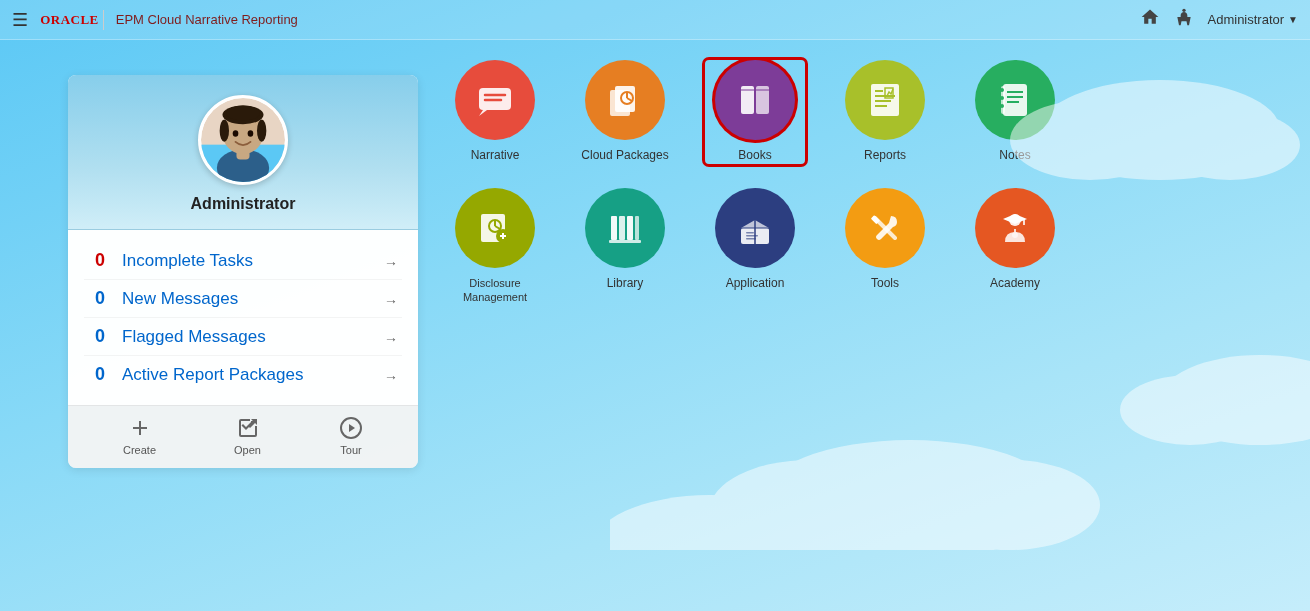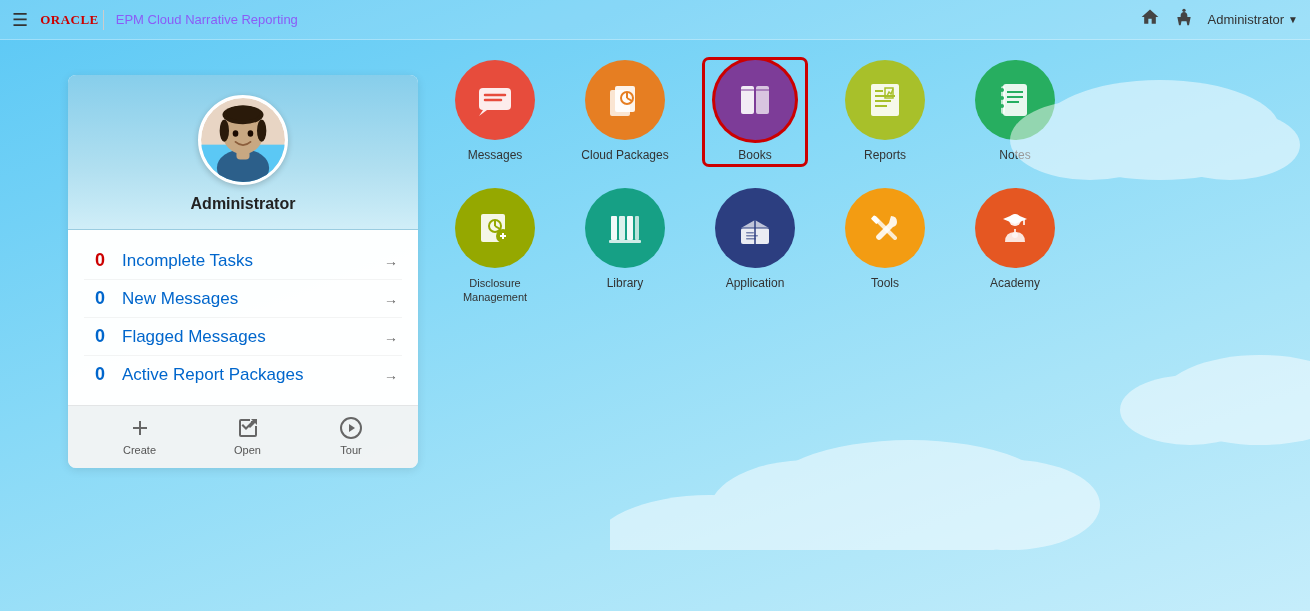--- a/index.html
+++ b/index.html
@@ -30,21 +30,21 @@
       cursor: pointer;
       margin-right: 12px;
     }
     .nav-logo {
       display: flex;
       align-items: flex-start;
       gap: 6px;
     }
     .nav-app-title {
       font-size: 13px;
-      color: #8b5cf6;
+      color: #7f1d1d;
       margin-left: 8px;
     }
     .nav-right {
       margin-left: auto;
       display: flex;
       align-items: center;
       gap: 14px;
     }
     .nav-icon {
       font-size: 18px;
@@ -358,21 +358,21 @@
 
   <div class="grid-item">
     <div class="grid-icon-circle orange-red">
       <svg class="icon-svg" viewBox="0 0 44 44">
         <rect x="6" y="10" width="32" height="22" rx="4" fill="white" opacity="0.9"></rect>
         <line x1="12" y1="17" x2="32" y2="17" stroke="#e74c3c" stroke-width="2.5" stroke-linecap="round"></line>
         <line x1="12" y1="22" x2="28" y2="22" stroke="#e74c3c" stroke-width="2.5" stroke-linecap="round"></line>
         <polygon points="14,32 6,38 10,32" fill="white" opacity="0.9"></polygon>
       </svg>
     </div>
-    <span class="grid-label">Messages</span>
+    <span class="grid-label">Narrative</span>
   </div>
 
   <div class="grid-item">
     <div class="grid-icon-circle orange-light">
       <svg class="icon-svg" viewBox="0 0 44 44">
         <rect x="7" y="12" width="20" height="26" rx="2" fill="white" opacity="0.8"></rect>
         <rect x="12" y="8" width="20" height="26" rx="2" fill="white" opacity="0.9"></rect>
         <circle cx="24" cy="20" r="6" fill="none" stroke="#e67e22" stroke-width="2"></circle>
         <path d="M24 20 L24 14" stroke="#e67e22" stroke-width="2"></path>
         <path d="M24 20 L29 23" stroke="#e67e22" stroke-width="2"></path>

